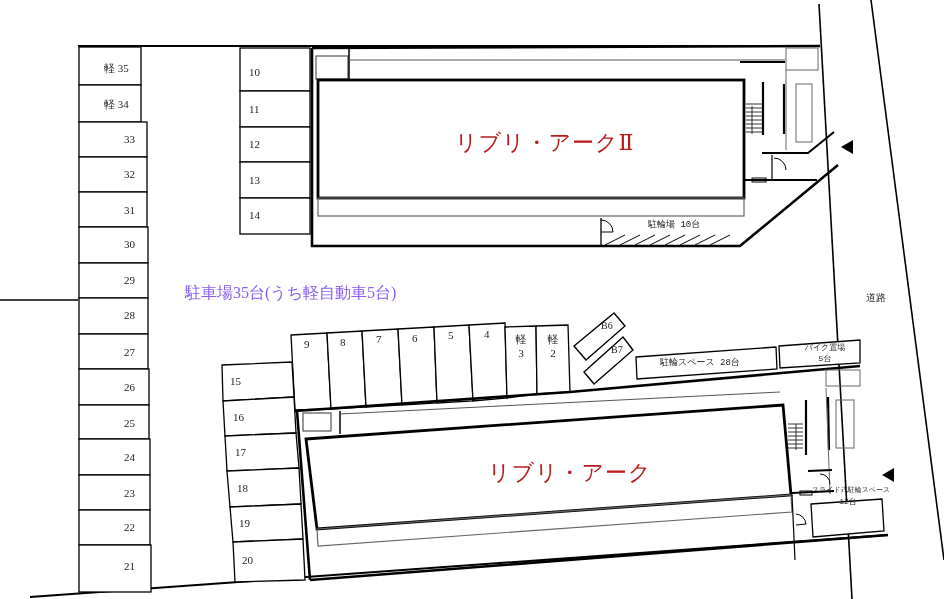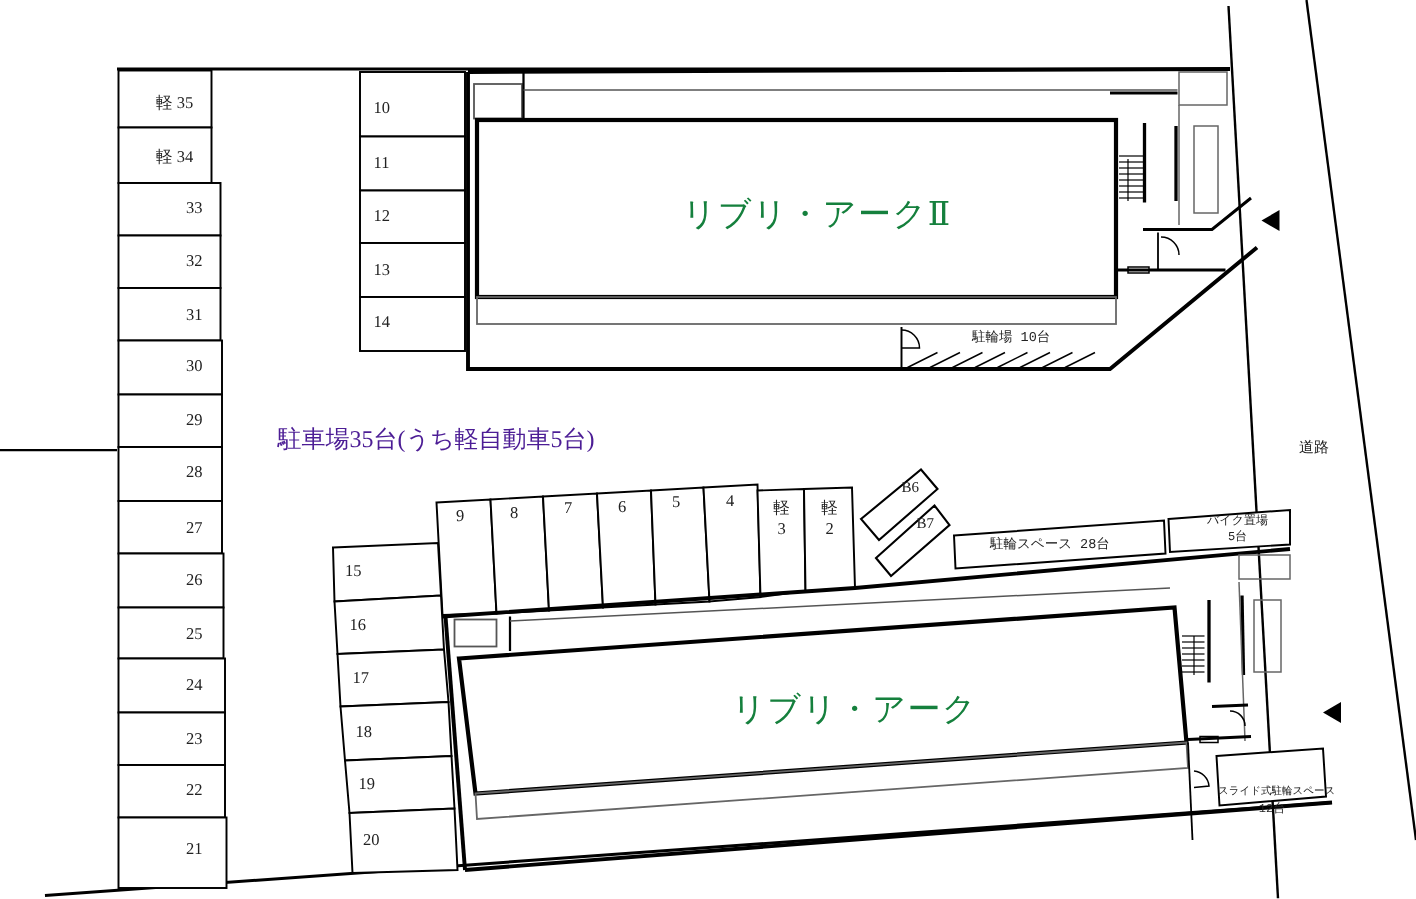--- a/index.html
+++ b/index.html
@@ -1,22 +1,22 @@
 <!DOCTYPE html>
 <html><head>
 <meta charset="utf-8">
 <style>
   html, body { margin: 0; padding: 0; background: #ffffff; }
   body { width: 944px; height: 599px; overflow: hidden; position: relative; }
   svg { position: absolute; left: 0; top: 0; }
   .lbl { position: absolute; font-family: "Liberation Serif", "DejaVu Serif", serif; color: #222; white-space: nowrap; }
   .num { font-size: 11px; }
   .num-c { font-size: 11px; text-align: center; line-height: 14px; }
-  .title { font-size: 22px; color: #15803d; letter-spacing: 1px; }
-  .caption { font-size: 16px; color: #4c1d95; }
+  .title { font-size: 22px; color: #b91c1c; letter-spacing: 1px; }
+  .caption { font-size: 16px; color: #8b5cf6; }
   .small { font-size: 10px; font-family: Liberation Serif, serif; }
   .tiny { font-size: 9px; font-family: Liberation Mono, monospace; }
 </style>
 </head>
 <body>
 
 <svg width="944" height="599" viewBox="0 0 944 599">
 
   <g stroke="#000" stroke-width="1.6" fill="none">
     <line x1="819" y1="4" x2="852" y2="599"></line>
@@ -220,16 +220,16 @@
 </div>
 
 <div class="lbl small" style="left:601px; top:320px;">B6</div>
 <div class="lbl small" style="left:611px; top:344px;">B7</div>
 <div class="lbl tiny" style="left:648px; top:218px;">駐輪場 10台</div>
 <div class="lbl tiny" style="left:660px; top:356px;">駐輪スペース 28台</div>
 <div class="lbl tiny" style="left:795px; top:342px; width:60px; text-align:center; line-height:11px; font-size:8px;">
   <div>バイク置場</div>
   <div>5台</div>
 </div>
-<div class="lbl tiny" style="left:812px; top:523px; width:72px; text-align:center; line-height:11px; font-size:7px;">
+<div class="lbl tiny" style="left:812px; top:485px; width:72px; text-align:center; line-height:11px; font-size:7px;">
   <div>スライド式駐輪スペース</div>
   <div style="font-size:8px;">12台</div>
 </div>
 
 </body></html>

